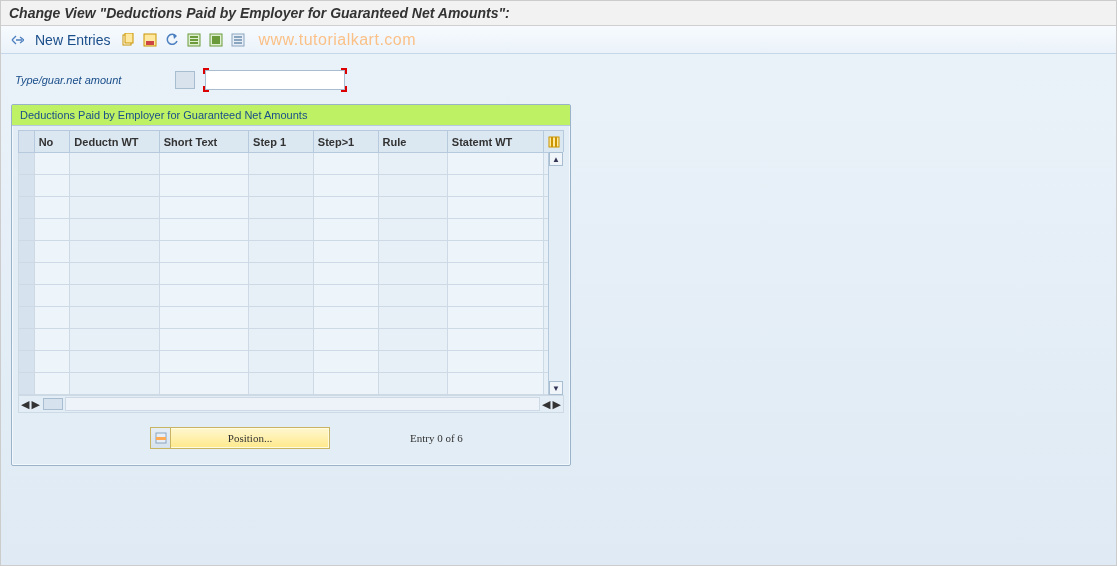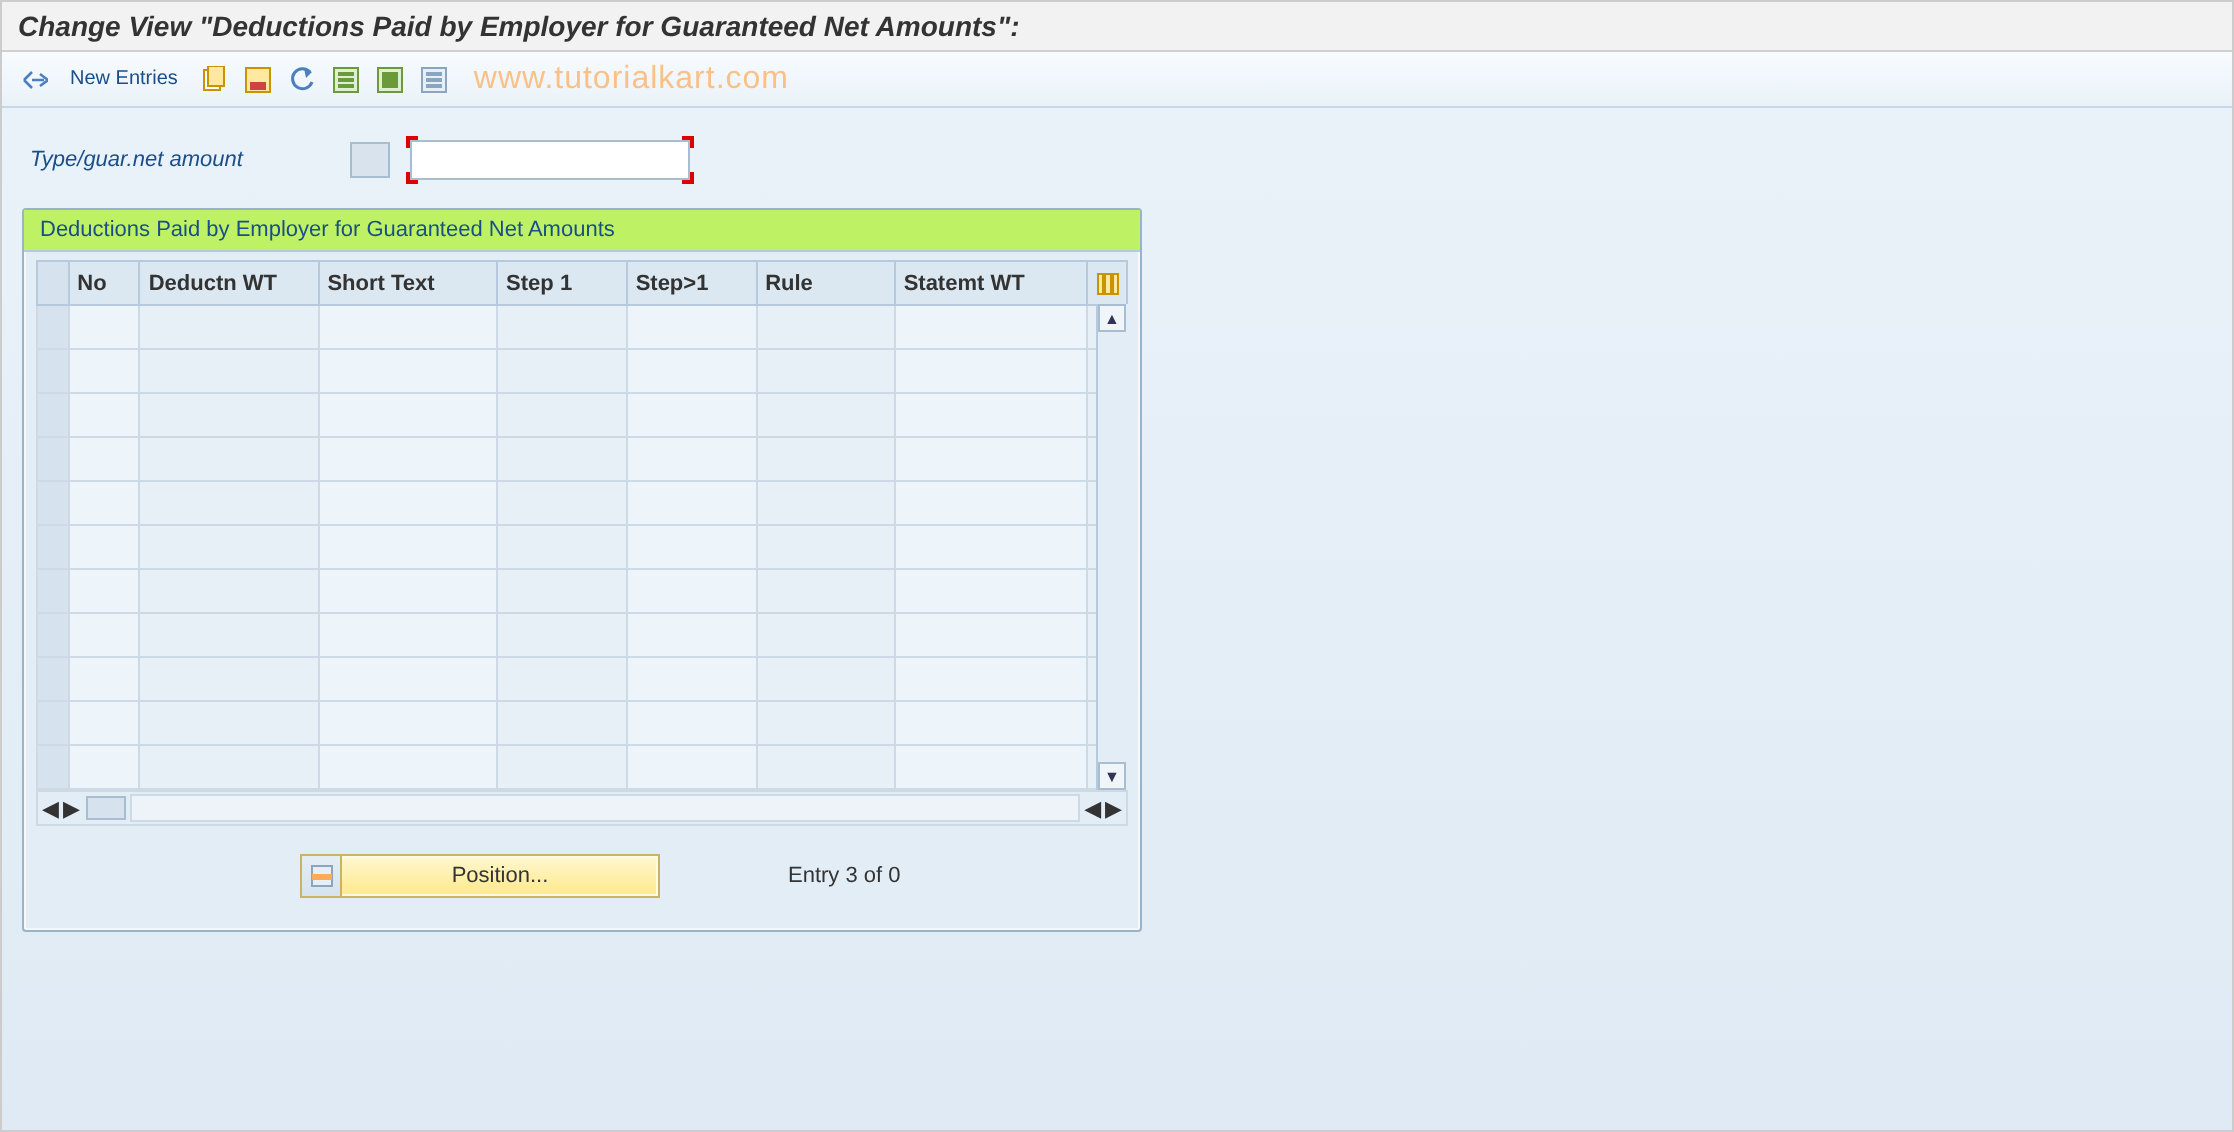--- a/index.html
+++ b/index.html
@@ -38,21 +38,21 @@
       height: 16px;
       display: inline-flex;
       align-items: center;
       justify-content: center;
       cursor: pointer;
     }
     .toolbar .tb-text-btn {
       color: #1a4e8a;
       cursor: pointer;
       padding: 0 4px;
-      font-size: 10px;
+      font-size: 14px;
     }
     .watermark {
       color: #ffaa55;
       opacity: 0.7;
       font-size: 16px;
       font-weight: 400;
       letter-spacing: 0.5px;
       margin-left: 6px;
     }
     .content-area {
@@ -180,21 +180,22 @@
     .hscroll-wrap .track {
       flex:1; height:14px; background:#edf3f8; border:1px solid #cdd9e4;
     }
     .hscroll-wrap .thumb {
       width:30px;height:12px;background:#d6e2ed;border:1px solid #a9bdd0;margin-left:1px;
     }
     .footer-row {
       display:flex;
       align-items:center;
       padding: 10px 4px 16px 8px;
-      gap: 24px;
+      gap: 40px;
+      font-family: Liberation Serif, serif;
     }
     .position-btn {
       display:flex;align-items:center;
       background: linear-gradient(#fff7d0,#ffe98a);
       border:1px solid #c9b464;
       height:22px;
       width: 180px;
       cursor:pointer;
       margin-left: 130px;
       box-shadow: inset 0 0 0 1px #fffbe0;
@@ -462,17 +463,17 @@
     <div class="footer-row">
       <div class="position-btn">
         <span class="icon-slot">
           <svg width="12" height="12">
               <rect x="1" y="1" width="10" height="10" fill="#e8eef5" stroke="#8aa5c0"></rect>
               <rect x="1" y="5" width="10" height="3" fill="#ffaa55"></rect>
             </svg>
         </span>
         <span class="label">Position...</span>
       </div>
-      <span class="entry-count">Entry 3 of 0</span>
+      <span class="entry-count">Entry 0 of 6</span>
     </div>
   </div>
 
 </div>
 
 </body></html>

